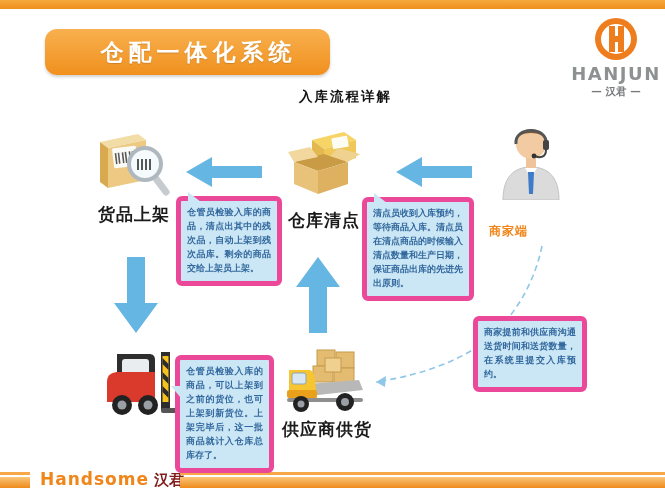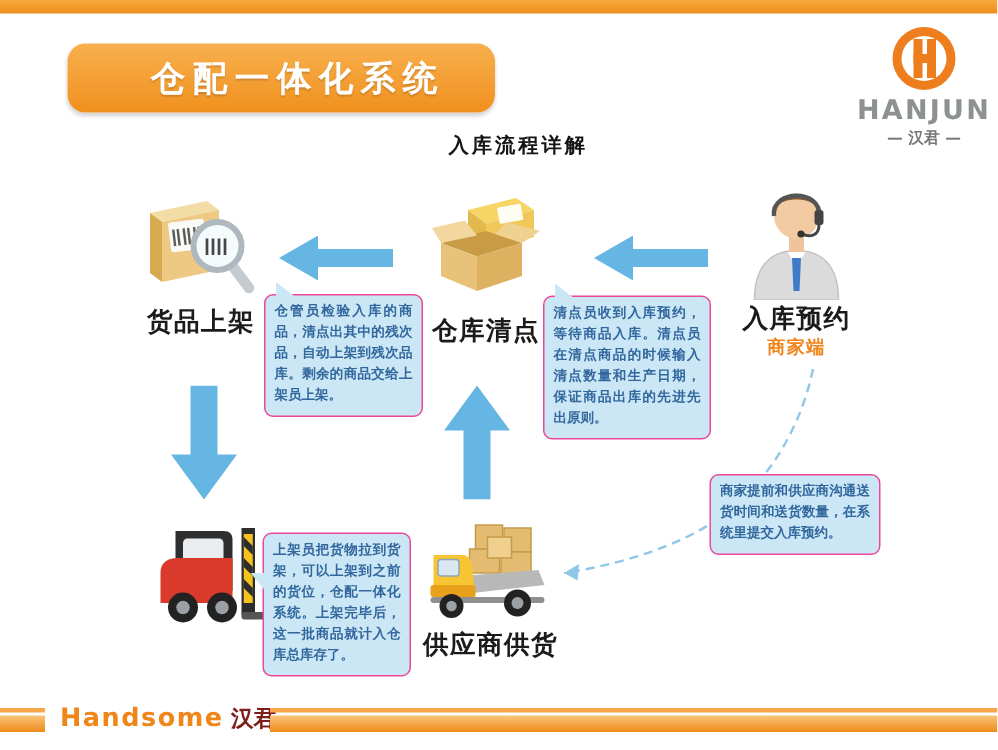--- a/index.html
+++ b/index.html
@@ -23,29 +23,29 @@
   }
   .logo { position:absolute; left:568px; top:17px; width:96px; text-align:center; }
   .logo-mark { display:block; margin:0 auto; }
   .logo-name { color:#8d9192; font-weight:bold; font-size:18px; letter-spacing:1.5px; margin-top:2px; }
   .logo-cn   { color:#77797a; font-weight:bold; font-size:10.5px; margin-top:1px; }
   .subtitle { position:absolute; left:13px; top:88px; width:665px; text-align:center;
     font-size:13.5px; font-weight:bold; color:#141414; letter-spacing:2px; }
   
   .node-label { position:absolute; text-align:center; font-size:17px; font-weight:bold;
     color:#1b1b1b; letter-spacing:1px; }
-  .merchant-tag { position:absolute; text-align:center; font-size:12px; font-weight:bold;
+  .merchant-tag { position:absolute; font-size:12px; font-weight:bold;
     color:#F08519; letter-spacing:1px; }
   .icon { position:absolute; }
   
   .arrow { position:absolute; z-index:1; }
   
   .callout {
     position:absolute; z-index:3;
-    background:#CBE7F5; border:1px solid #ec4899; border-radius:6px;
+    background:#CBE7F5; border:5px solid #ec4899; border-radius:6px;
     color:#33689E; font-size:9px; font-weight:bold; line-height:1.55;
     padding:5px 6px; text-align:justify;
   }
   .callout::before { content:""; position:absolute; }
   .tail-top::before {
     top:-9px; left:7px;
     border-bottom:10px solid #CBE7F5; border-right:13px solid transparent;
   }
   .tail-left::before {
     left:-9px; top:26px;
@@ -163,21 +163,20 @@
     <rect x="4" y="44" width="30" height="8" rx="2" fill="#E9A11B"></rect>
     <rect x="4" y="52" width="76" height="4" rx="2" fill="#8f8f8f"></rect>
     <circle cx="18" cy="58" r="8" fill="#222"></circle>
       <circle cx="18" cy="58" r="3.5" fill="#9aa0a6"></circle>
     <circle cx="62" cy="56" r="9" fill="#222"></circle>
       <circle cx="62" cy="56" r="4" fill="#9aa0a6"></circle>
   </svg>
 
   <div class="node-label" style="left:92px;  top:203px; width:84px;">货品上架</div>
   <div class="node-label" style="left:282px; top:209px; width:84px;">仓库清点</div>
-  <div class="node-label" style="left:489px; top:201px; width:84px;">入库预约</div>
   <div class="merchant-tag" style="left:489px; top:223px; width:84px;">商家端</div>
   <div class="node-label" style="left:277px; top:418px; width:100px;">供应商供货</div>
 
   <svg class="arrow" style="left:186px; top:157px;" width="76" height="30" viewBox="0 0 76 30">
     <polygon points="0,15 26,0 26,9 76,9 76,21 26,21 26,30" fill="#66B6E3"></polygon>
   </svg>
   <svg class="arrow" style="left:396px; top:157px;" width="76" height="30" viewBox="0 0 76 30">
     <polygon points="0,15 26,0 26,9 76,9 76,21 26,21 26,30" fill="#66B6E3"></polygon>
   </svg>
   <svg class="arrow" style="left:114px; top:257px;" width="44" height="76" viewBox="0 0 44 76">
@@ -188,21 +187,21 @@
   </svg>
 
   <svg class="dashed-curve" style="left:360px; top:240px;" width="195" height="155" viewBox="0 0 195 155">
     <path d="M182 6 C174 45 152 82 120 105 C92 125 50 137 16 142" fill="none" stroke="#8FC7E8" stroke-width="1.6" stroke-dasharray="6 4"></path>
     <polygon points="16,142 26,136 25,147" fill="#8FC7E8"></polygon>
   </svg>
 
   <div class="callout tail-top" style="left:176px; top:196px; width:106px;">仓管员检验入库的商品，清点出其中的残次品，自动上架到残次品库。剩余的商品交给上架员上架。</div>
   <div class="callout tail-top" style="left:362px; top:197px; width:112px;">清点员收到入库预约，等待商品入库。清点员在清点商品的时候输入清点数量和生产日期，保证商品出库的先进先出原则。</div>
   <div class="callout" style="left:473px; top:316px; width:114px;">商家提前和供应商沟通送货时间和送货数量，在系统里提交入库预约。</div>
-  <div class="callout tail-left" style="left:175px; top:355px; width:99px;">上架员把货物拉到货架，可以上架到之前的货位，仓配一体化系统。上架完毕后，这一批商品就计入仓库总库存了。</div>
+  <div class="callout tail-left" style="left:175px; top:355px; width:99px;">仓管员检验入库的商品，可以上架到之前的货位，也可上架到新货位。上架完毕后，这一批商品就计入仓库总库存了。</div>
 
   <div class="footer-left-bar">
     <div class="bar-thin"></div>
       <div class="bar-main"></div>
   </div>
   <div class="footer-brand">
     <span class="brand-en">Handsome</span><span class="brand-cn">汉君</span>
   </div>
   <div class="footer-right-bar">
     <div class="bar-thin"></div>

